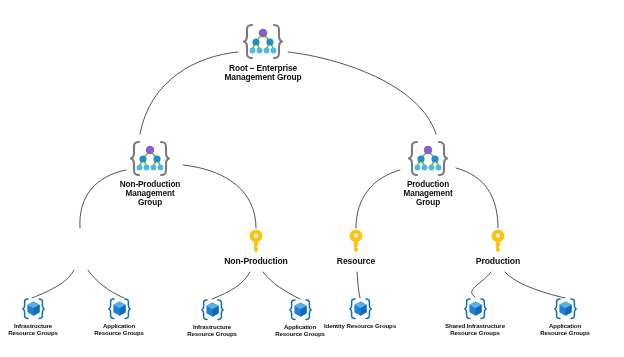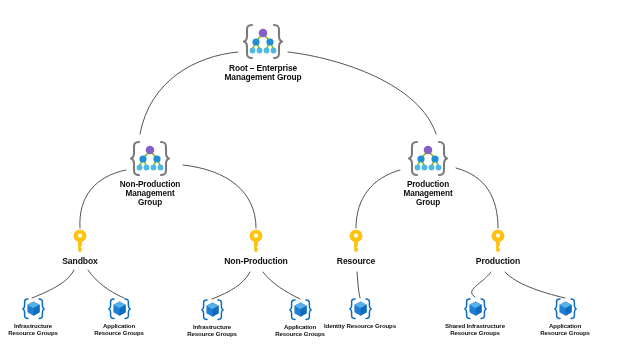--- a/index.html
+++ b/index.html
@@ -119,27 +119,20 @@
       <circle cx="12.5" cy="28.5" r="2.9" fill="#4db8e8"></circle>
       <circle cx="19.5" cy="28.5" r="2.9" fill="#4db8e8"></circle>
       <circle cx="26.5" cy="28.5" r="2.9" fill="#4db8e8"></circle>
       <circle cx="33.5" cy="28.5" r="2.9" fill="#4db8e8"></circle>
     </svg>
     <div class="label">Production
 Management
 Group</div>
   </div>
 
-  <div class="node sub" style="left:50px;top:229px;width:60px;">
-    <svg class="icon" width="16" height="27" viewBox="0 0 16 27">
-      <path d="M8 0.8 C 4.3 0.8 1.6 3.5 1.6 7 C1.6 9.9 3.5 12.2 6.1 12.9 L6.1 21.6 L8 23.6 L9.9 21.6 L9.9 19.6 L8.4 18.2 L9.9 16.8 L9.9 12.9 C12.5 12.2 14.4 9.9 14.4 7 C14.4 3.5 11.7 0.8 8 0.8 Z" fill="#ffc20e"></path>
-      <circle cx="8" cy="6.6" r="2.1" fill="#ffffff"></circle>
-    </svg>
-    <div class="label">Sandbox</div>
-  </div>
 
   <div class="node sub" style="left:216px;top:229px;width:80px;">
     <svg class="icon" width="16" height="27" viewBox="0 0 16 27">
       <path d="M8 0.8 C 4.3 0.8 1.6 3.5 1.6 7 C1.6 9.9 3.5 12.2 6.1 12.9 L6.1 21.6 L8 23.6 L9.9 21.6 L9.9 19.6 L8.4 18.2 L9.9 16.8 L9.9 12.9 C12.5 12.2 14.4 9.9 14.4 7 C14.4 3.5 11.7 0.8 8 0.8 Z" fill="#ffc20e"></path>
       <circle cx="8" cy="6.6" r="2.1" fill="#ffffff"></circle>
     </svg>
     <div class="label">Non-Production</div>
   </div>
 
   <div class="node sub" style="left:326px;top:229px;width:60px;">

